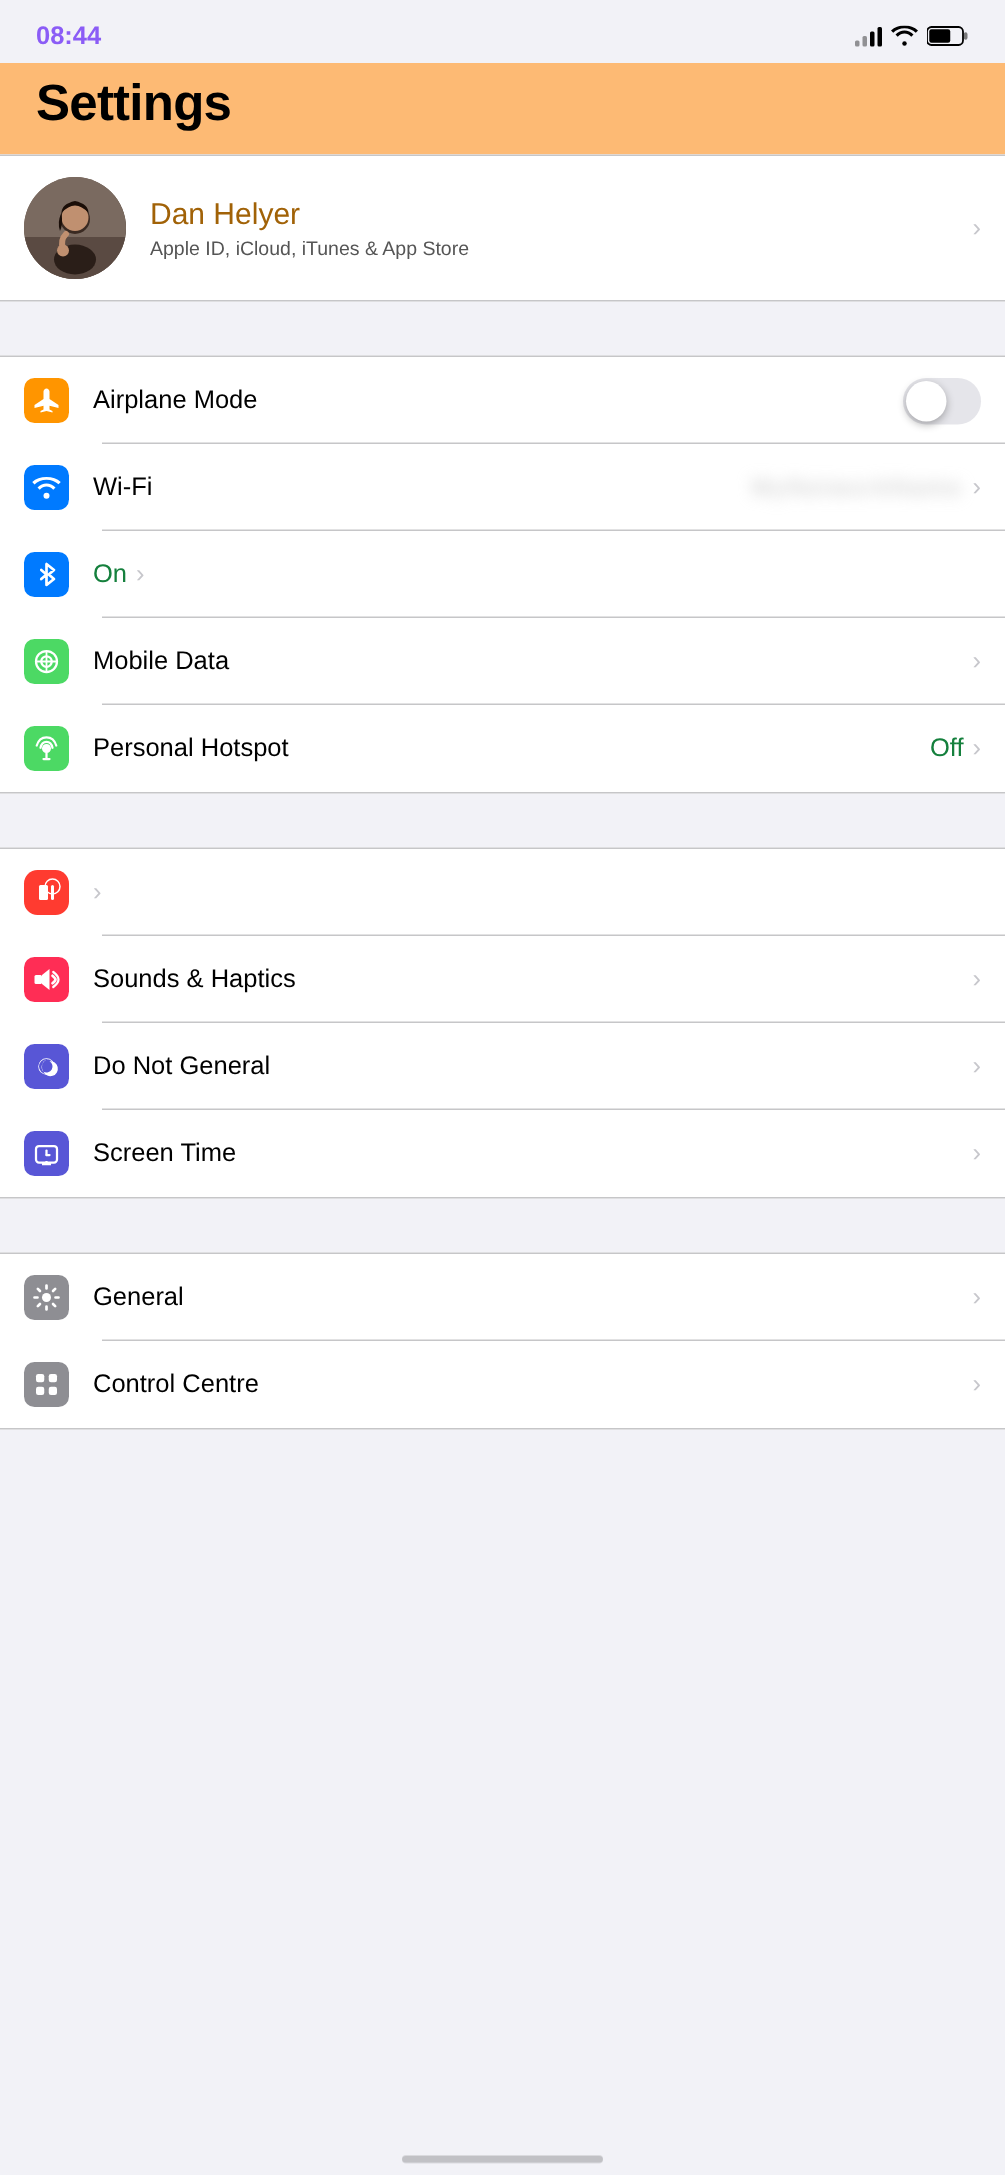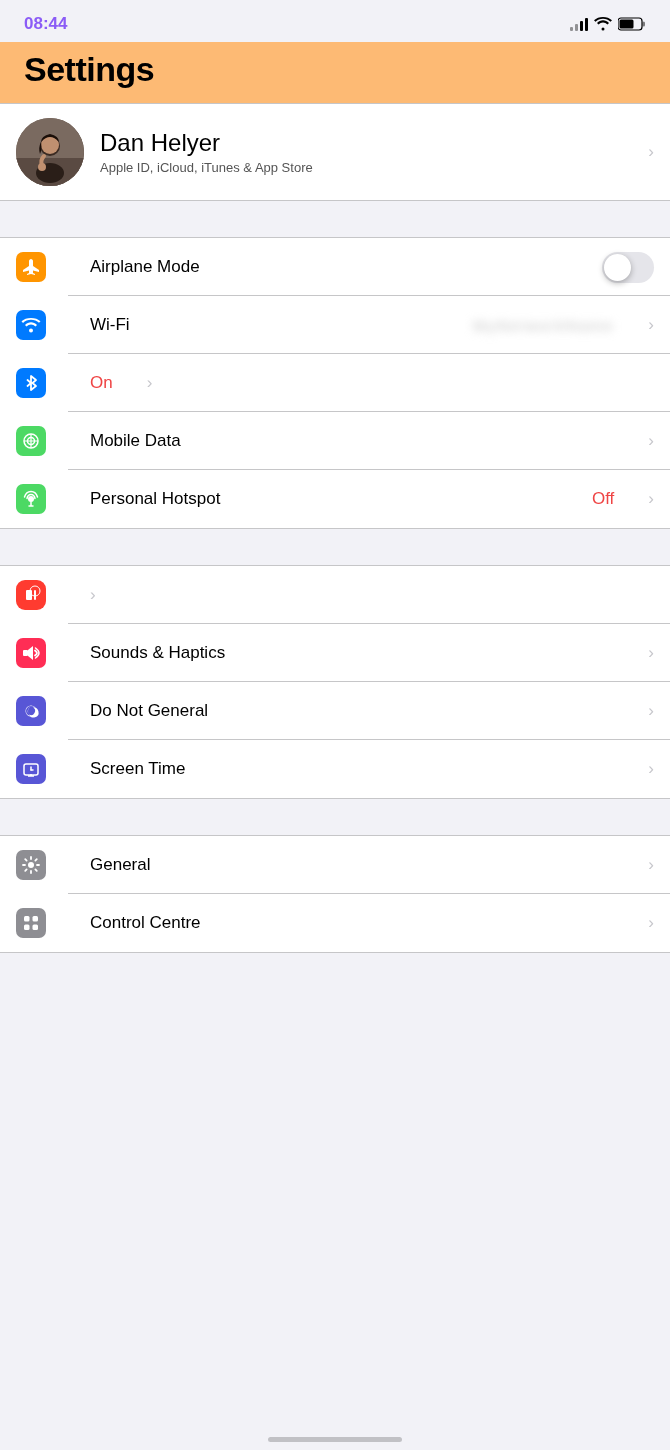--- a/index.html
+++ b/index.html
@@ -82,23 +82,23 @@
     }
     .avatar-placeholder {
       width: 100%;
       height: 100%;
       background: linear-gradient(135deg, #8a7a70 0%, #5a4a40 50%, #3a3028 100%);
       position: relative;
       overflow: hidden;
     }
     .profile-info { flex: 1; }
     .profile-name {
-      font-size: 24px;
+      font-size: 20px;
       font-weight: 400;
-      color: #000000;
+      color: #a16207;
       margin-bottom: 3px;
     }
     .profile-sub {
       font-size: 13px;
       color: #555;
     }
     .chevron {
       color: #c7c7cc;
       font-size: 17px;
       font-weight: 300;
@@ -106,21 +106,20 @@
 
     
     .settings-row {
       display: flex;
       align-items: center;
       padding: 12px 16px;
       background: #fff;
       position: relative;
       min-height: 58px;
       cursor: pointer;
-      gap: 28px;
     }
     .settings-row:not(:last-child)::after {
       content: '';
       position: absolute;
       bottom: 0;
       left: 68px;
       right: 0;
       height: 1px;
       background: #c6c6c8;
     }
@@ -135,21 +134,21 @@
       flex-shrink: 0;
     }
     .row-icon svg { display: block; }
     .row-label {
       flex: 1;
       font-size: 17px;
       color: #000;
     }
     .row-value {
       font-size: 17px;
-      color: #ef4444;
+      color: #15803d;
       margin-right: 6px;
     }
     .row-value-blurred {
       font-size: 15px;
       color: #c0c0c0;
       letter-spacing: 2px;
       margin-right: 6px;
       filter: blur(5px);
       user-select: none;
     }

